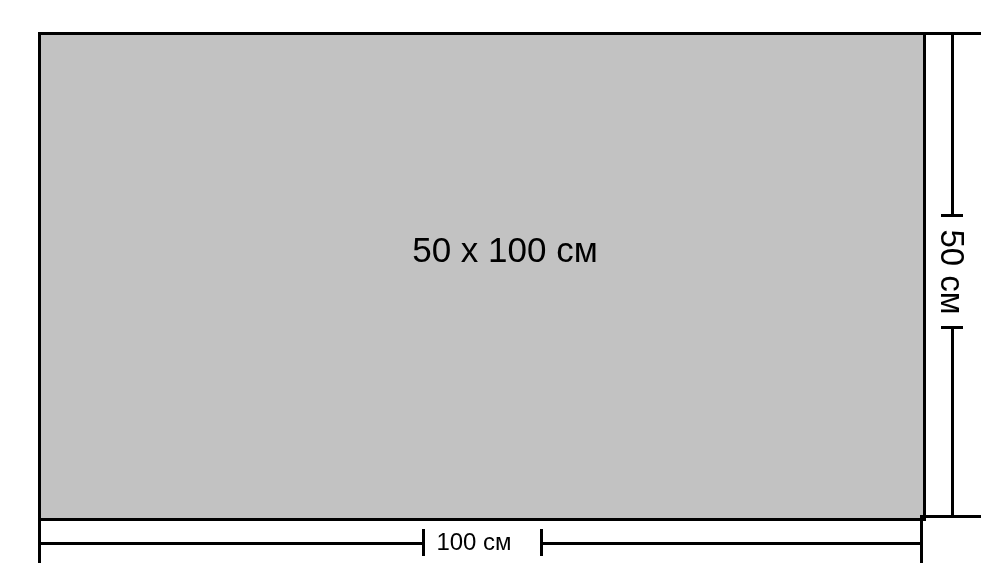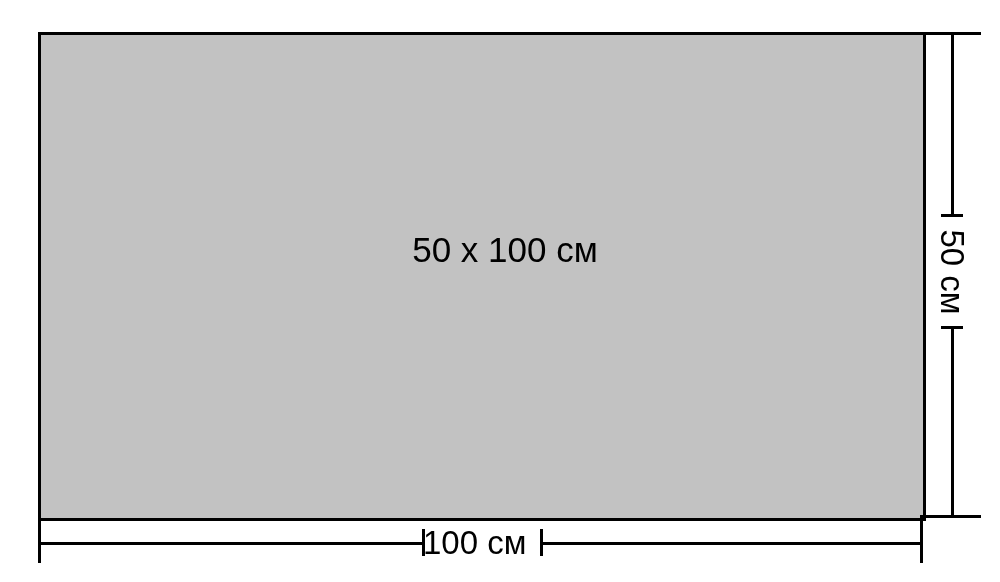--- a/index.html
+++ b/index.html
@@ -53,21 +53,22 @@
   .dim-bottom-tick-left  { left: 414px; top: 529px; height: 27px; }
   .dim-bottom-tick-right { left: 532px; top: 529px; height: 27px; }
   .ext-bottom-left  { left: 30px;  top: 518px; height: 45px; }
   .ext-bottom-right { left: 912px; top: 518px; height: 45px; }
   .width-label {
     position: absolute;
     left: 415px;
     top: 542px;
     width: 102px;
     transform: translateY(-50%);
-    font-size: 33px;
+    text-align: center;
+    font-size: 24px;
     line-height: 1;
     white-space: nowrap;
     color: #000000;
   }
 
   
   .dim-right-line-top    { left: 943px; top: 32px;  height: 184px; }
   .dim-right-line-bottom { left: 943px; top: 327px; height: 191px; }
   .dim-right-tick-top    { left: 933px; top: 214px; width: 22px; }
   .dim-right-tick-bottom { left: 933px; top: 326px; width: 22px; }

